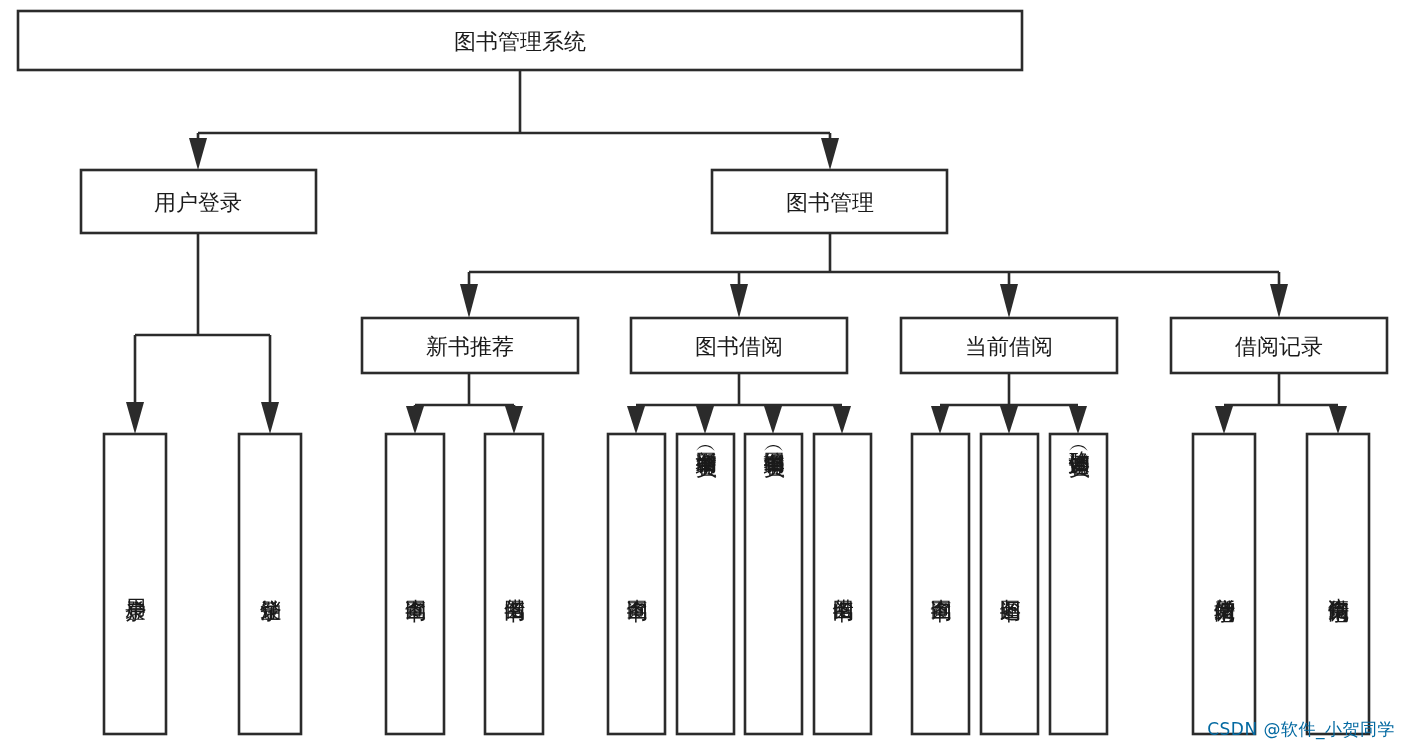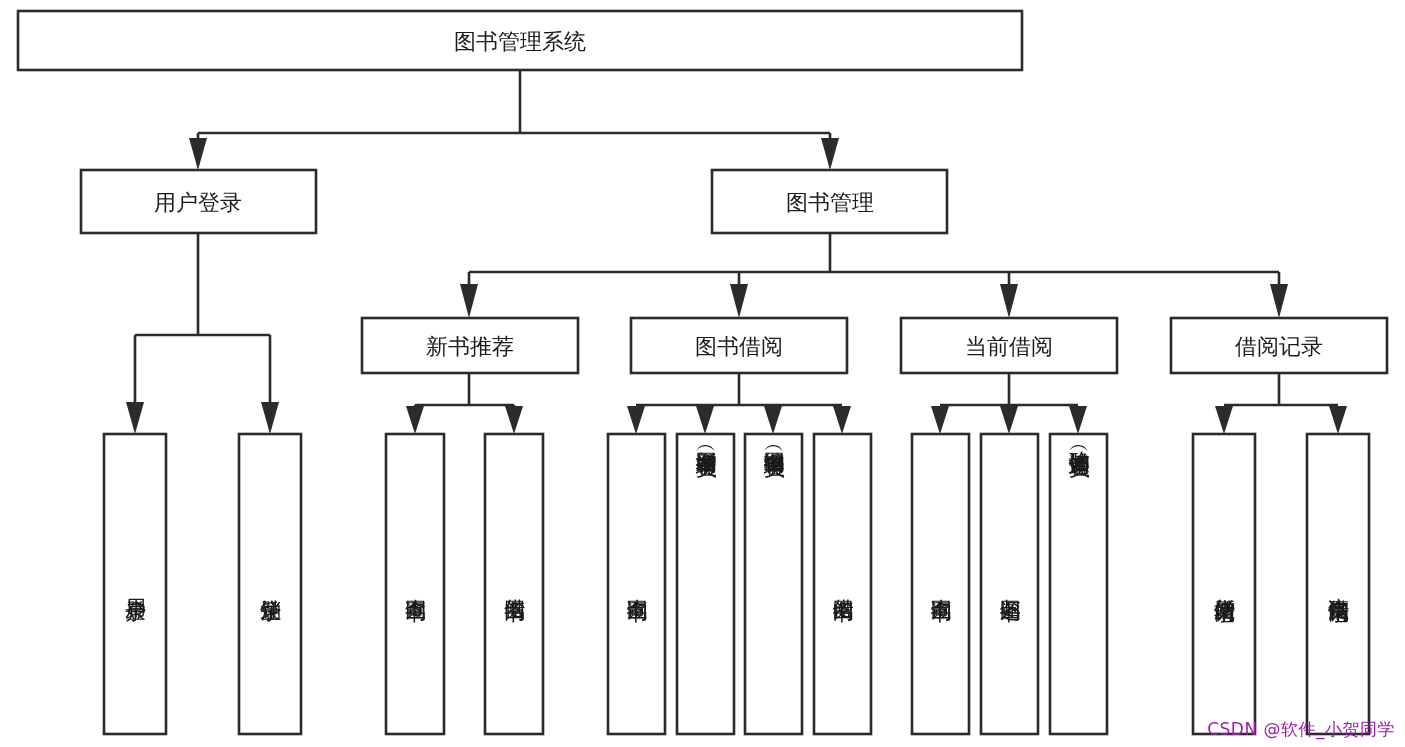--- a/index.html
+++ b/index.html
@@ -65,21 +65,21 @@
     color: #1a1a1a;
     letter-spacing: 1px;
     white-space: nowrap;
   }
   .watermark {
     position: absolute;
     right: 10px;
     bottom: 6px;
     font-family: "DejaVu Sans", "Liberation Sans", sans-serif;
     font-size: 17px;
-    color: #a21caf;
+    color: #0369a1;
     white-space: nowrap;
     letter-spacing: 0.5px;
   }
 </style>
 </head>
 <body>
 
 <div id="diagram-root">
 
   <svg id="tree-svg" viewBox="0 0 1405 747">

